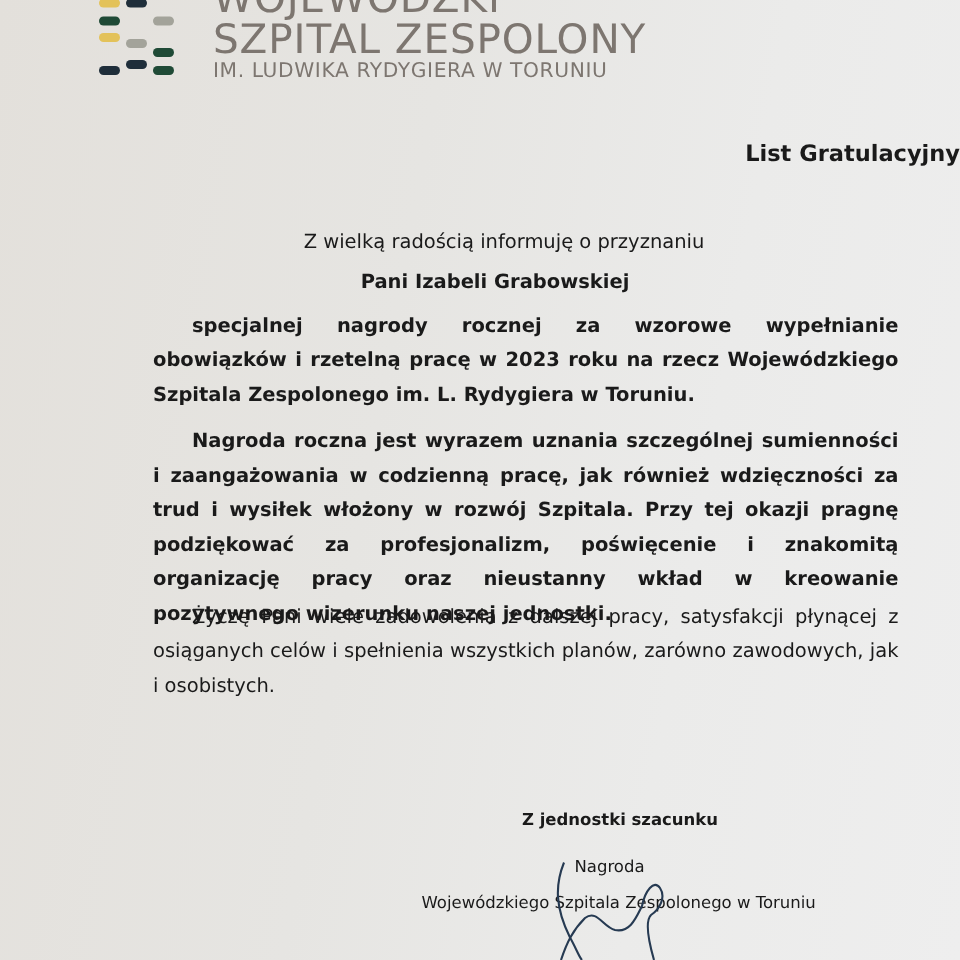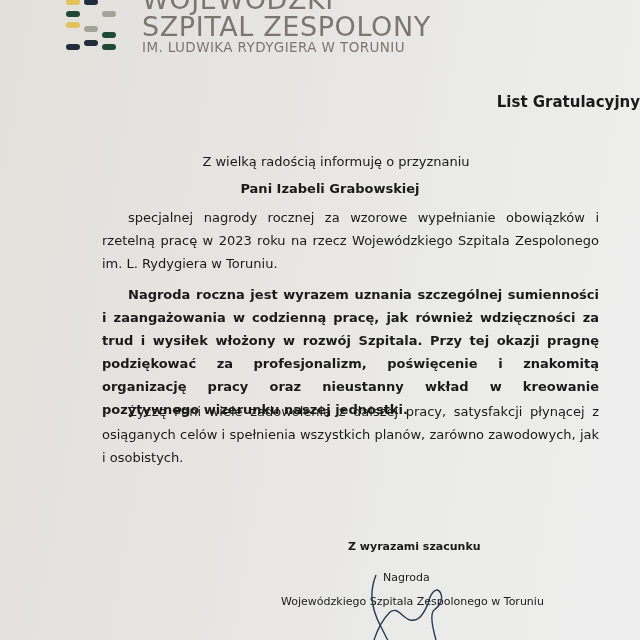--- a/index.html
+++ b/index.html
@@ -34,21 +34,21 @@
     }
     .intro { top: 154px; left: 16px; }
     .recipient { top: 181px; font-weight: bold; left: 10px; }
 
     .para {
       position: absolute; left: 102px; width: 497px;
       font-size: 13px; line-height: 23px;
       text-align: justify; text-align-last: left;
     }
     .para .indent { display: inline-block; width: 26px; }
-    .p1 { top: 206px; }
+    .p1 { top: 206px; font-weight: bold; }
     .p2 { top: 283px; font-weight: bold; }
     .p3 { top: 400px; }
 
     .closing { position: absolute; left: 348px; top: 540px; font-size: 11px; font-weight: bold; white-space: nowrap; }
     .role { position: absolute; left: 383px; top: 571px; font-size: 11px; white-space: nowrap; }
     .institution { position: absolute; left: 281px; top: 595px; font-size: 11px; white-space: nowrap; }
     .signature { position: absolute; left: 340px; top: 570px; width: 130px; height: 70px; }
   </style>
 </head>
 <body>
@@ -78,21 +78,21 @@
 
   <div class="title">List Gratulacyjny</div>
 
   <div class="centered intro">Z wielką radością informuję o przyznaniu</div>
   <div class="centered recipient">Pani Izabeli Grabowskiej</div>
 
   <div class="para p1"><span class="indent"></span><span>specjalnej nagrody rocznej za wzorowe wypełnianie obowiązków i rzetelną pracę w 2023 roku na rzecz Wojewódzkiego Szpitala Zespolonego im. L. Rydygiera w Toruniu.</span></div>
   <div class="para p2"><span class="indent"></span><span>Nagroda roczna jest wyrazem uznania szczególnej sumienności i zaangażowania w codzienną pracę, jak również wdzięczności za trud i wysiłek włożony w rozwój Szpitala. Przy tej okazji pragnę podziękować za profesjonalizm, poświęcenie i znakomitą organizację pracy oraz nieustanny wkład w kreowanie pozytywnego wizerunku naszej jednostki.</span></div>
   <div class="para p3"><span class="indent"></span><span>Życzę Pani wiele zadowolenia z dalszej pracy, satysfakcji płynącej z osiąganych celów i spełnienia wszystkich planów, zarówno zawodowych, jak i osobistych.</span></div>
 
-  <div class="closing">Z wyrazami szacunku</div>
+  <div class="closing">Z jednostki szacunku</div>
   <div class="role">Nagroda</div>
   <div class="institution">Wojewódzkiego Szpitala Zespolonego w Toruniu</div>
 
   <svg class="signature" viewBox="0 0 130 70">
     <path d="M36 5 C30 20, 30 35, 40 55 C44 62, 46 68, 48 70" fill="none" stroke="#263a52" stroke-width="1.4"></path>
     <path d="M34 70 C38 58, 42 50, 50 42 C58 36, 62 48, 70 50 C80 52, 84 42, 88 34 C90 24, 96 16, 100 22 C104 28, 100 36, 94 40 C90 44, 92 56, 96 70" fill="none" stroke="#263a52" stroke-width="1.4"></path>
   </svg>
 </div>
 
 </body></html>

